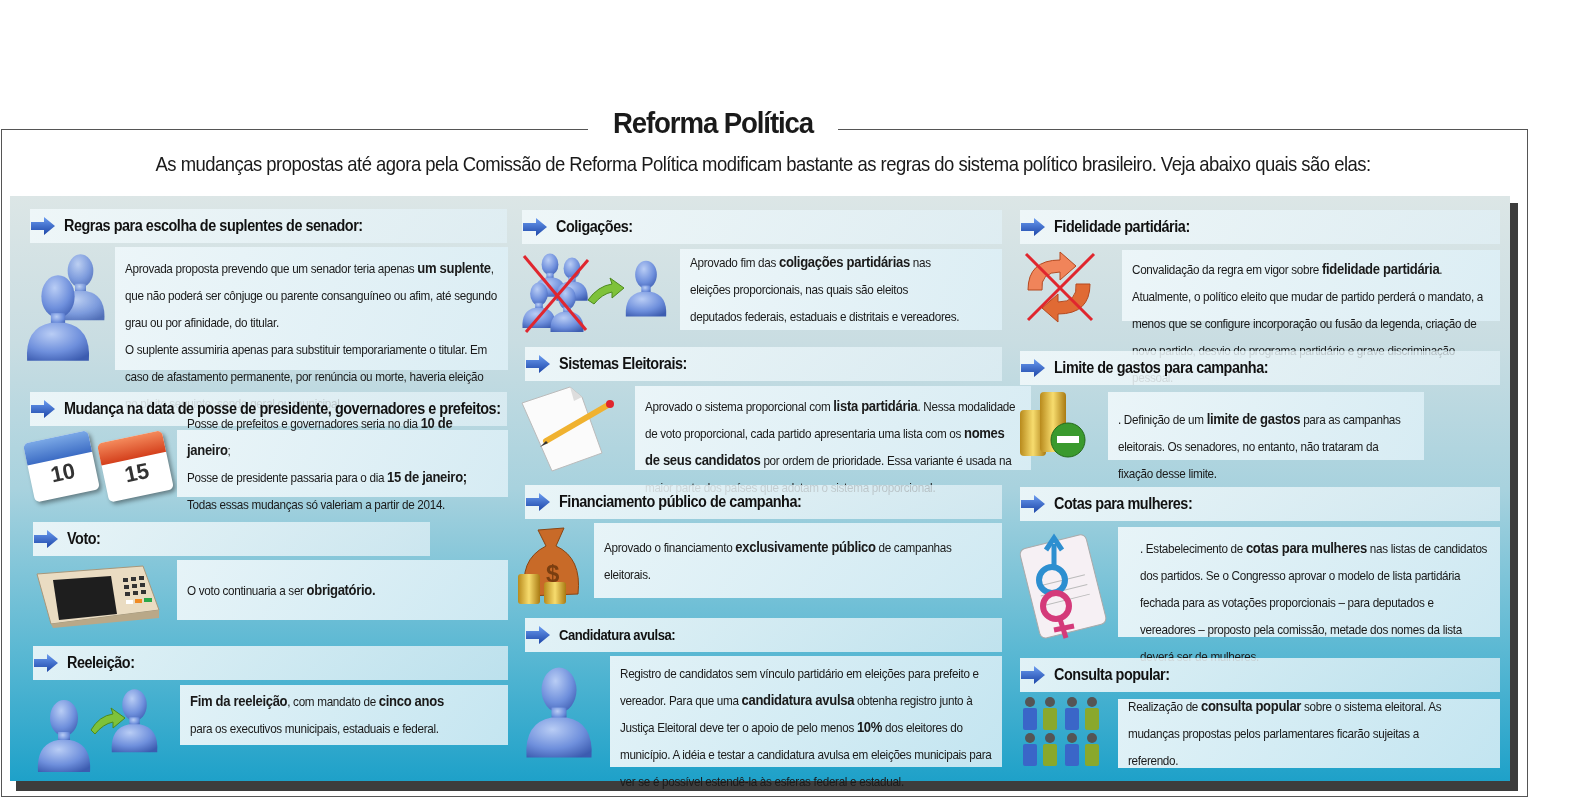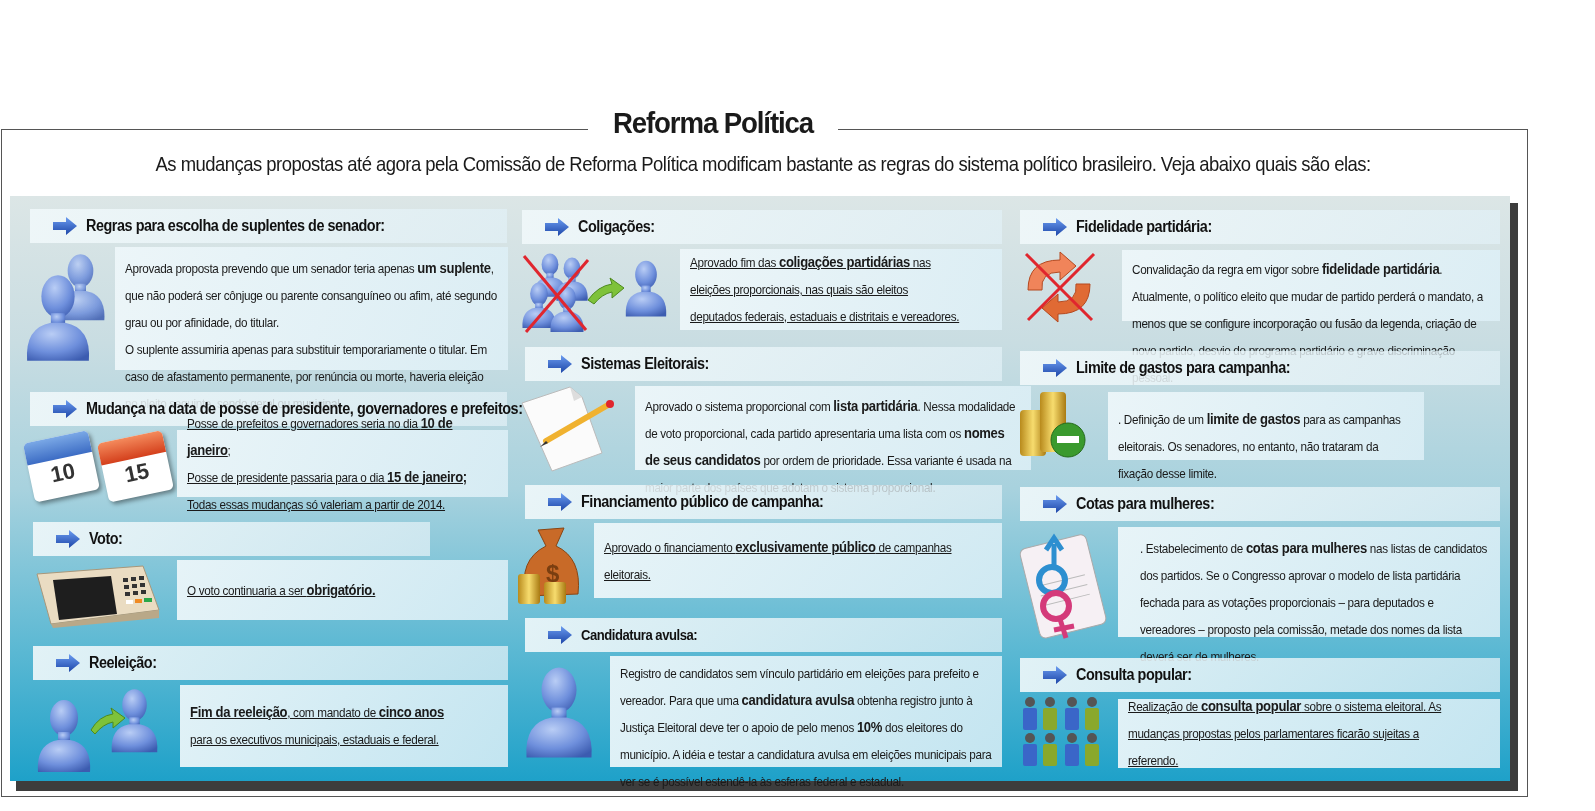--- a/index.html
+++ b/index.html
@@ -10,28 +10,28 @@
   .frame-top-left { position: absolute; left: 1px; top: 129px; width: 587px; height: 1px; background: #555; }
   .frame-top-right { position: absolute; left: 838px; top: 129px; width: 690px; height: 1px; background: #555; }
 
   .title { position: absolute; left: 588px; top: 106px; width: 250px; text-align: center; font-family: "Liberation Sans", sans-serif; font-weight: bold; font-size: 30px; letter-spacing: -1.2px; color: #1a1a1a; transform: scaleX(0.92); }
   .subtitle { position: absolute; left: 0; top: 152px; width: 1527px; text-align: center; font-size: 21px; letter-spacing: -0.6px; color: #1a1a1a; transform: scaleX(0.88); transform-origin: 760px 0; white-space: nowrap; }
 
   .panel-shadow { position: absolute; left: 16px; top: 203px; width: 1502px; height: 588px; background: #3d3d3d; }
   .panel { position: absolute; left: 10px; top: 196px; width: 1500px; height: 585px;
     background: linear-gradient(180deg, #dce6e6 0%, #c9dde2 25%, #a8d2de 50%, #5ab8d3 78%, #1ea1c9 100%); }
 
-  .hdr { position: absolute; height: 34px; background: linear-gradient(90deg, rgba(240,248,250,0.9), rgba(225,240,246,0.75)); display: flex; align-items: center; padding-left: 22px; }
+  .hdr { position: absolute; height: 34px; background: linear-gradient(90deg, rgba(240,248,250,0.9), rgba(225,240,246,0.75)); display: flex; align-items: center; padding-left: 0; }
   .hdr .arrow { width: 26px; height: 20px; margin-right: 8px; flex: none; }
   .hdr .hdr-text { font-weight: bold; font-size: 16px; letter-spacing: -0.5px; color: #111; white-space: nowrap; transform: scaleX(0.9); transform-origin: left center; }
 
   .body { position: absolute; background: linear-gradient(90deg, rgba(238,247,250,0.92), rgba(222,240,247,0.85)); padding: 8px 10px; font-size: 13px; line-height: 27px; color: #1a1a1a; letter-spacing: -0.35px; }
   .body .txt { transform: scaleX(0.9); transform-origin: left top; width: 111%; }
   .body b { font-size: 14.5px; }
-  .body.vcenter { display: flex; align-items: center; text-decoration: underline; }
+  .body.vcenter { display: flex; align-items: center; }
 
   .icon { position: absolute; }
 </style>
 </head>
 <body>
 
 <svg width="0" height="0" style="position:absolute">
   <defs>
     <linearGradient id="arrowG" x1="0" y1="0" x2="0" y2="1">
       <stop offset="0" stop-color="#6b9cf0"></stop>
@@ -142,21 +142,21 @@
   <svg class="arrow">
       <use href="#arrow"></use>
     </svg>
   <span class="hdr-text">Reeleição:</span>
 </div>
 <svg class="icon" style="left:33px;top:684px;" width="130" height="90" viewBox="0 0 130 90">
   <use href="#person" x="0" y="10" width="62" height="80"></use>
   <path d="M58 46 Q66 32 80 30 L78 24 L92 34 L80 44 L80 38 Q70 40 62 50 Z" fill="#7ec23a" stroke="#4d8a1e"></path>
   <use href="#person" x="74" y="0" width="55" height="70"></use>
 </svg>
-<div class="body vcenter" style="left:180px;top:685px;width:328px;height:82px;">
+<div class="body vcenter" style="left:180px;top:685px;width:328px;height:60px;">
   <div class="txt"><b>Fim da reeleição</b><span>, com mandato de </span><b>cinco anos</b><br><span>para os executivos municipais, estaduais e federal.</span></div>
 </div>
 
 <div class="hdr" style="left:522px;top:210px;width:480px;">
   <svg class="arrow">
       <use href="#arrow"></use>
     </svg>
   <span class="hdr-text">Coligações:</span>
 </div>
 <svg class="icon" style="left:518px;top:250px;" width="160" height="85" viewBox="0 0 160 85">

